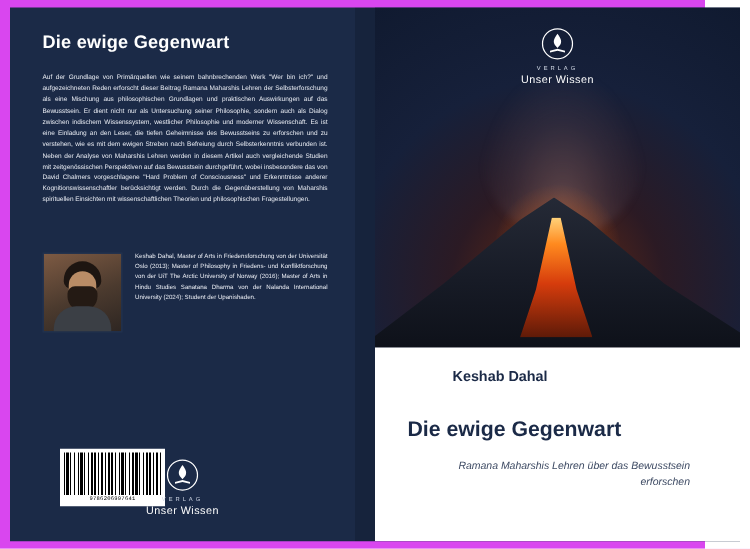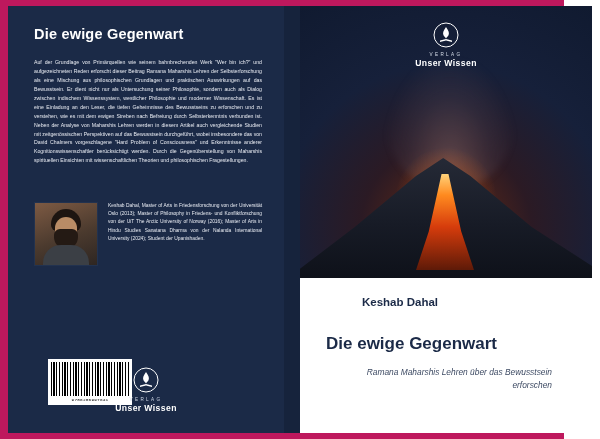--- a/index.html
+++ b/index.html
@@ -10,21 +10,21 @@
   body {
     width: 600px;
     height: 439px;
     overflow: hidden;
     font-family: "Liberation Sans", sans-serif;
   }
   .cover-wrap {
     position: relative;
     width: 564px;
     height: 439px;
-    background: #be185d;
+    background: #d946ef;
   }
 
   
   .back-cover {
     position: absolute;
     left: 8px;
     top: 6px;
     width: 276px;
     height: 427px;
     background: #1b2a47;
@@ -146,21 +146,21 @@
     height: 26px;
     margin: 0 auto 4px auto;
   }
   .logo-verlag {
     font-size: 4.6px;
     letter-spacing: 2.4px;
     color: #cfd6e4;
   }
   .logo-name {
     font-size: 8.6px;
-    font-weight: bold;
+    font-weight: normal;
     letter-spacing: 0.4px;
     margin-top: 1px;
     text-align: center;
   }
 
   
   .spine {
     position: absolute;
     left: 284px;
     top: 6px;

